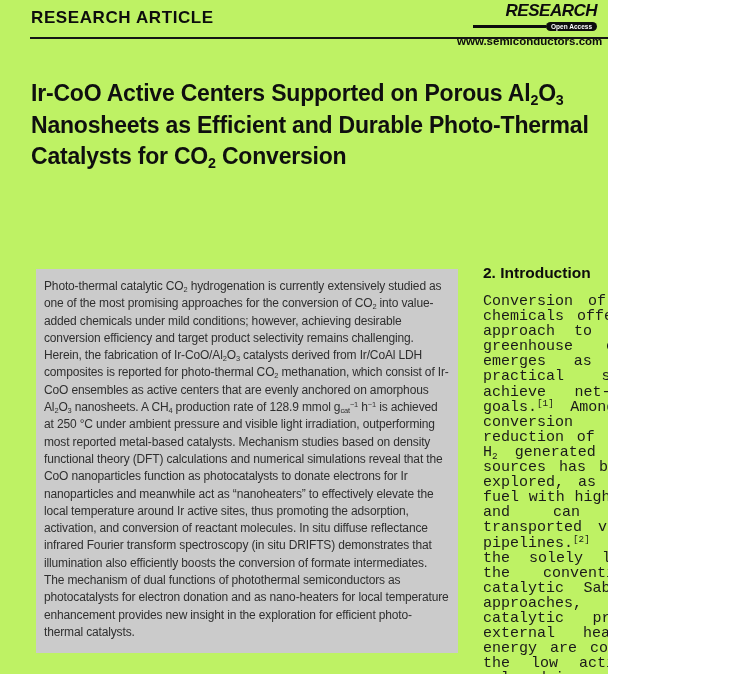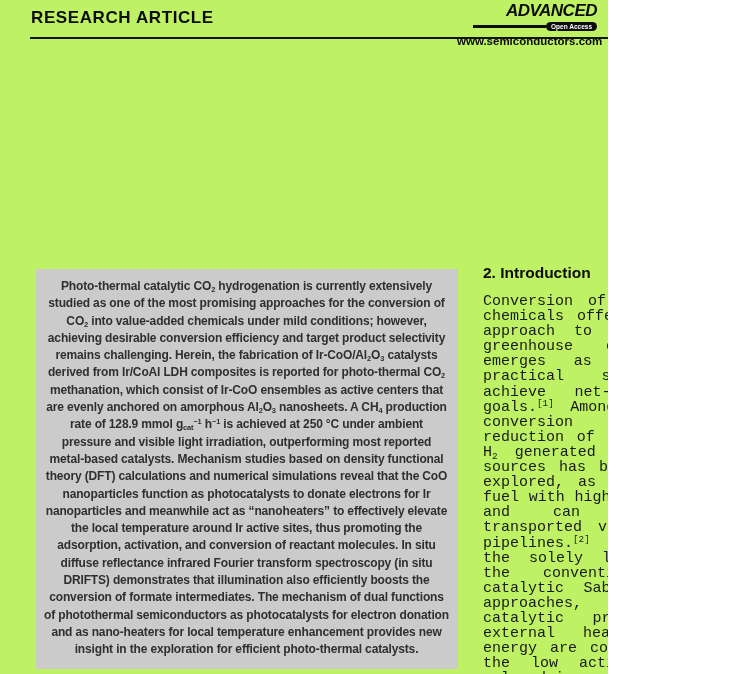--- a/index.html
+++ b/index.html
@@ -43,22 +43,22 @@
   .authors {
     position:absolute; left:31px; top:188px; width:680px;
     font-style:italic; font-weight:400; font-size:17px; line-height:26px; color:#1c1c1c;
   }
   
   .abstract-box {
     position:absolute; left:36px; top:269px; width:422px; min-height:384px;
     background:#cbcbcb; padding:9px 9px 10px 8px;
   }
   .abstract-text {
-    font-weight:700; font-size:12px; line-height:17.3px;
-    letter-spacing:-0.15px; color:#2f2f2f; text-align:center;
+    font-weight:400; font-size:12px; line-height:17.3px;
+    letter-spacing:-0.15px; color:#2f2f2f; text-align:left;
   }
   
   .right-col { position:absolute; left:483px; top:264px; width:264px; }
   .section-heading {
     font-weight:700; font-size:15.5px; color:#0d0d0d; margin-bottom:12px;
     font-family:"Liberation Sans", sans-serif;
   }
   .section-body {
     font-family:Liberation Mono, monospace;
     font-size:15px; line-height:15.1px; color:#1a1a1a;
@@ -70,28 +70,29 @@
 </style>
 </head>
 <body>
 
 <div class="page">
 
   <div class="article-type">RESEARCH ARTICLE</div>
   <div class="header-rule"></div>
 
   <div class="logo">
-    <div class="logo-line">ADVANCED</div>
+    <div class="logo-line">RESEARCH</div>
     <div class="oa-row">
       <span class="oa-line"></span>
       <span class="oa-badge">Open Access</span>
     </div>
     <div class="site">www.semiconductors.com</div>
   </div>
 
+  <h1 class="title rich">Ir-CoO Active Centers Supported on Porous Al<sub>2</sub>O<sub>3</sub><br>Nanosheets as Efficient and Durable Photo-Thermal<br>Catalysts for CO<sub>2</sub> Conversion</h1>
 
 
   <div class="abstract-box">
     <div class="abstract-text rich">Photo-thermal catalytic CO<sub>2</sub> hydrogenation is currently extensively studied as one of the most promising approaches for the conversion of CO<sub>2</sub> into value-added chemicals under mild conditions; however, achieving desirable conversion efficiency and target product selectivity remains challenging. Herein, the fabrication of Ir-CoO/Al<sub>2</sub>O<sub>3</sub> catalysts derived from Ir/CoAl LDH composites is reported for photo-thermal CO<sub>2</sub> methanation, which consist of Ir-CoO ensembles as active centers that are evenly anchored on amorphous Al<sub>2</sub>O<sub>3</sub> nanosheets. A CH<sub>4</sub> production rate of 128.9 mmol g<sub>cat</sub><sup>−1</sup> h<sup>−1</sup> is achieved at 250 °C under ambient pressure and visible light irradiation, outperforming most reported metal-based catalysts. Mechanism studies based on density functional theory (DFT) calculations and numerical simulations reveal that the CoO nanoparticles function as photocatalysts to donate electrons for Ir nanoparticles and meanwhile act as “nanoheaters” to effectively elevate the local temperature around Ir active sites, thus promoting the adsorption, activation, and conversion of reactant molecules. In situ diffuse reflectance infrared Fourier transform spectroscopy (in situ DRIFTS) demonstrates that illumination also efficiently boosts the conversion of formate intermediates. The mechanism of dual functions of photothermal semiconductors as photocatalysts for electron donation and as nano-heaters for local temperature enhancement provides new insight in the exploration for efficient photo-thermal catalysts.</div>
   </div>
 
   <div class="right-col">
     <h2 class="section-heading">2. Introduction</h2>
     <p class="section-body rich">Conversion of CO<sub>2</sub> to useful chemicals offers a renewable approach to ameliorate the greenhouse effect, which emerges as one of the practical strategies to achieve net-zero emission goals.<sup>[1]</sup> Among the reported conversion approaches, reduction of CO<sub>2</sub> to CH<sub>4</sub> with H<sub>2</sub> generated from renewable sources has been intensively explored, as CH<sub>4</sub> is a clean fuel with high energy density and can be readily transported via natural gas pipelines.<sup>[2]</sup> Compared with the solely light-driven or the conventional thermal catalytic Sabatier reaction approaches, photo-thermal catalytic processes where external heat and photo energy are coupled, overcome the low activity in sole solar-driven catalytic processes and the harsh reaction conditions in thermal catalysis, thereby offering new avenues for efficient CO<sub>2</sub> conversion under relatively mild conditions.<sup>[3]</sup> In addition to the activation of reactants by external thermal energy, the photo-excited charge carriers generated on semiconductor materials or the hot electrons produced on the surface of</p>
   </div>

